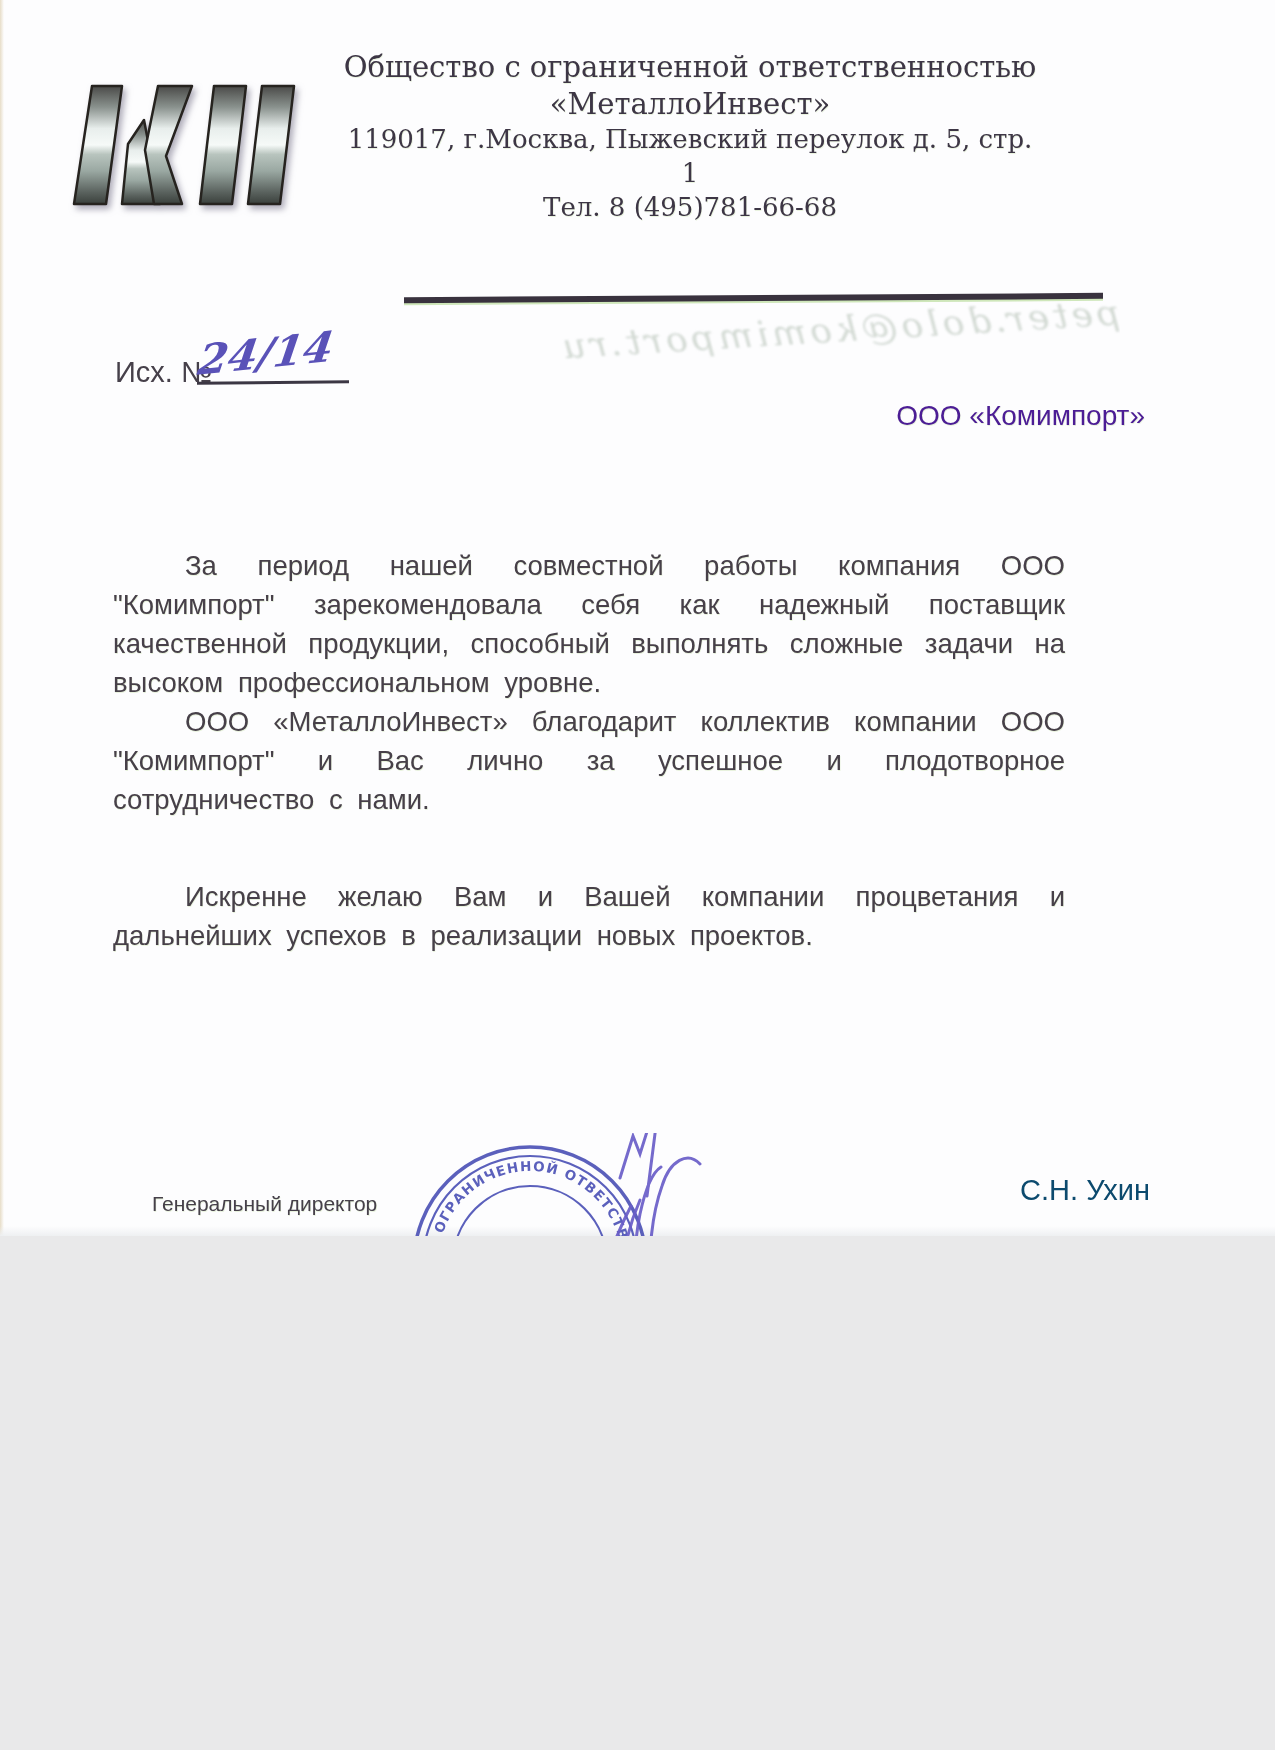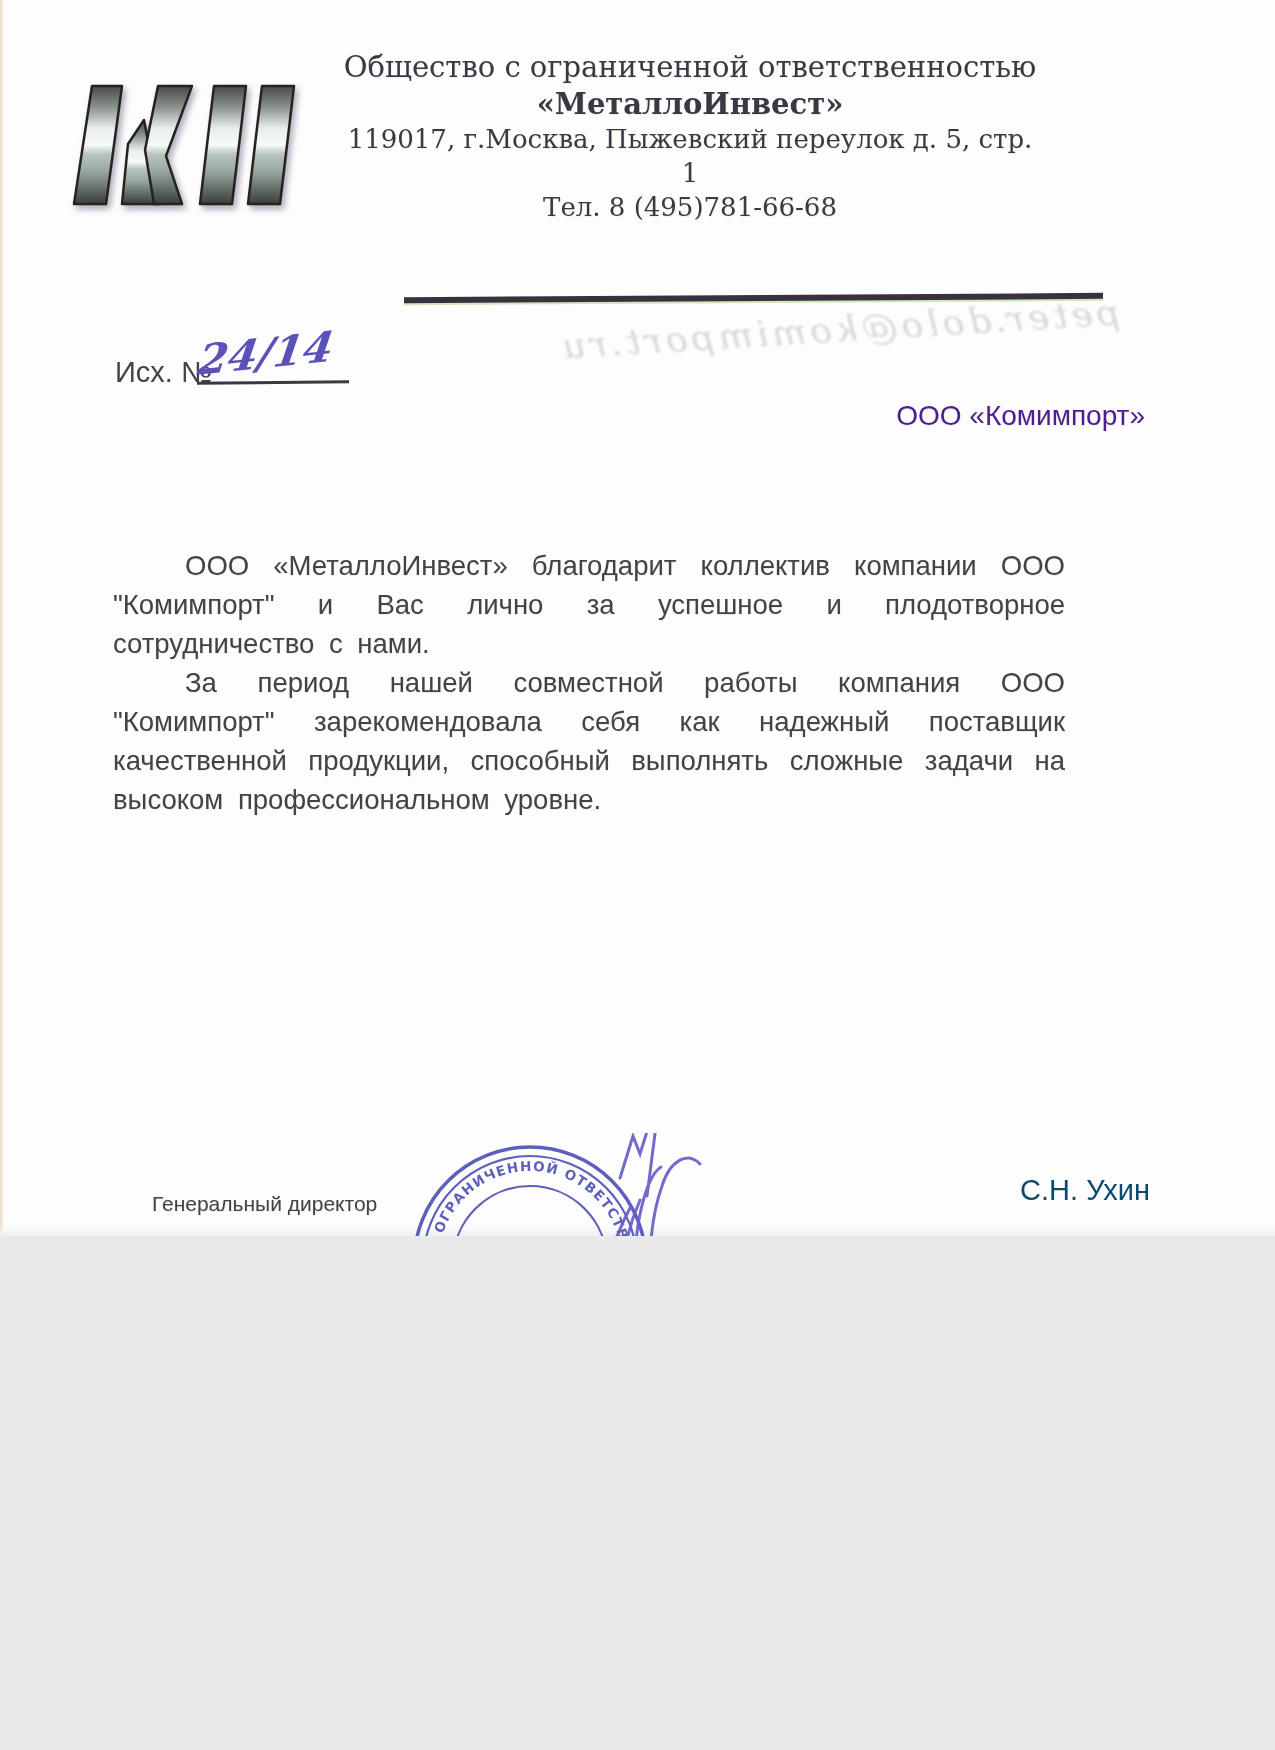--- a/index.html
+++ b/index.html
@@ -16,21 +16,21 @@
     background:linear-gradient(to right,#e7ddc8,rgba(255,255,255,0));}
   .edge-bottom{position:absolute;left:0;bottom:0;width:100%;height:10px;
     background:linear-gradient(to top,#eef0f2,rgba(255,255,255,0));}
 
   
   .logo{position:absolute;left:58px;top:76px;width:252px;height:140px;
     filter:drop-shadow(3px 4px 3px rgba(110,105,130,.55));}
   .letterhead{position:absolute;left:340px;top:48px;width:700px;text-align:center;
     font-family:"DejaVu Serif", serif;color:#3d3645;}
   .lh-line1{font-size:29px;line-height:38px;font-weight:500;}
-  .lh-line2{font-size:29px;line-height:36px;font-weight:700;}
+  .lh-line2{font-size:29px;line-height:36px;font-weight:400;}
   .lh-small{font-size:26px;line-height:34px;text-align:center;}
   .lh-gap{display:inline-block;width:22px;}
   .letterhead div{text-shadow:0.6px 1.2px 0 rgba(150,200,90,.18);}
 
   .rule{position:absolute;left:404px;top:295px;width:699px;height:6px;
     background:#39323e;transform:rotate(-0.35deg);
     box-shadow:0 2px 0 rgba(120,190,60,.35);}
 
   
   .ref{position:absolute;left:115px;top:356px;font-size:29px;color:#46404a;}
@@ -108,22 +108,23 @@
     <div class="bleed-inner">peter.dolo@komimport.ru</div>
   </div>
 
   <div class="ref">Исх. №</div>
   <div class="ref-number">24/14</div>
   <div class="ref-underline"></div>
 
   <div class="recipient">ООО «Комимпорт»</div>
 
   <div class="body-text">
+    <p>За период нашей совместной работы компания ООО "Комимпорт" зарекомендовала себя как надежный поставщик качественной продукции, способный выполнять сложные задачи на высоком профессиональном уровне.</p>
     <p>ООО «МеталлоИнвест» благодарит коллектив компании ООО "Комимпорт" и Вас лично за успешное и плодотворное сотрудничество с нами.</p>
-    <p>За период нашей совместной работы компания ООО "Комимпорт" зарекомендовала себя как надежный поставщик качественной продукции, способный выполнять сложные задачи на высоком профессиональном уровне.</p>
+    <p class="spaced">Искренне желаю Вам и Вашей компании процветания и дальнейших успехов в реализации новых проектов.</p>
   </div>
 
   <div class="sig-pos">
     <div>Генеральный директор</div>
   </div>
   <div class="sig-name">С.Н. Ухин</div>
 
   <div class="stamp-wrap">
     <svg width="460" height="270" viewBox="402 1133 460 270">
       <defs>

